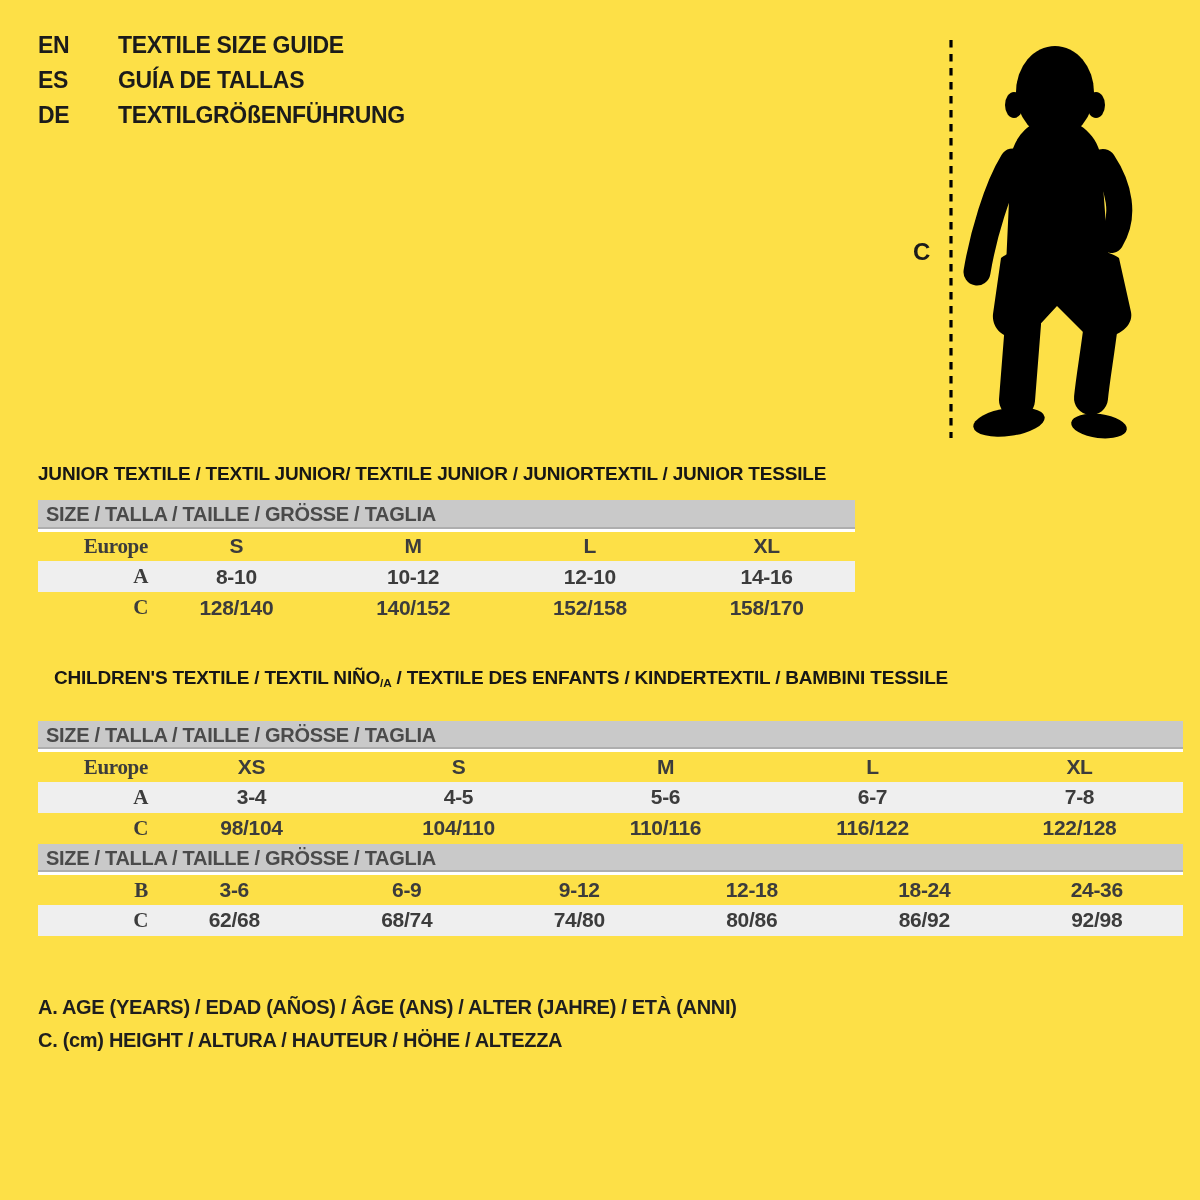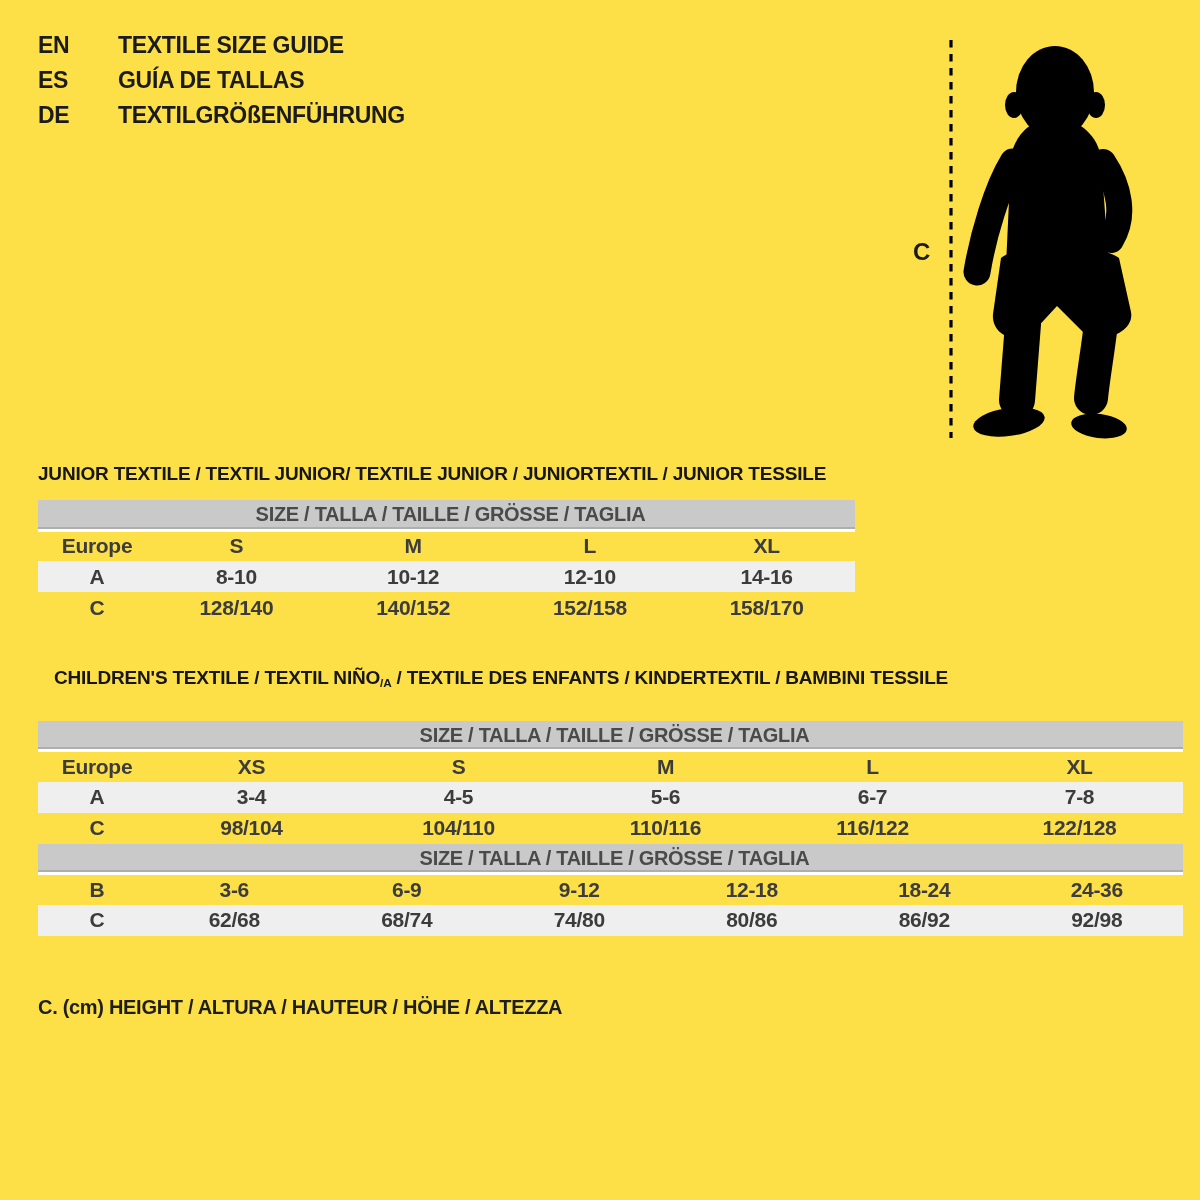--- a/index.html
+++ b/index.html
@@ -43,27 +43,27 @@
   
   table.size-table {
     border-collapse: collapse; table-layout: fixed;
     color: #3c3c3c; font-weight: 700; font-size: 21px;
     letter-spacing: -0.3px;
   }
   .w-junior { width: 817px; }
   .w-wide   { width: 1145px; }
   th.band {
     background: #c9c9c9; color: #4a4a4a;
-    text-align: center; font-size: 20px; font-weight: 700;
+    text-align: left; font-size: 20px; font-weight: 700;
     height: 30px; padding: 2px 0 2px 8px;
     box-shadow: inset 0 -2px 0 #aeaeae;
     border-bottom: 3px solid #ffffff;
   }
   .size-table td { text-align: center; height: 31px; padding: 0; }
-  .size-table td.lbl { text-align: center; padding-left: 8px; width: 110px; }
+  .size-table td.lbl { text-align: right; padding-left: 8px; width: 110px; font-family: Liberation Serif, serif; }
   tr.shaded td { background: #efefef; }
 
   
   .legend { margin-top: 55px; }
   .legend-line {
     font-size: 20px; font-weight: 700; color: #1e1e1e;
     line-height: 33px; letter-spacing: -0.3px;
   }
 </style>
 </head>
@@ -227,16 +227,17 @@
         <td>68/74</td>
         <td>74/80</td>
         <td>80/86</td>
         <td>86/92</td>
         <td>92/98</td>
       </tr>
     </tbody>
   </table>
 
   <div class="legend">
+    <div class="legend-line">A. AGE (YEARS) / EDAD (AÑOS) / ÂGE (ANS) / ALTER (JAHRE) / ETÀ (ANNI)</div>
     <div class="legend-line">C. (cm) HEIGHT / ALTURA / HAUTEUR / HÖHE / ALTEZZA</div>
   </div>
 
 </div>
 
 </body></html>

